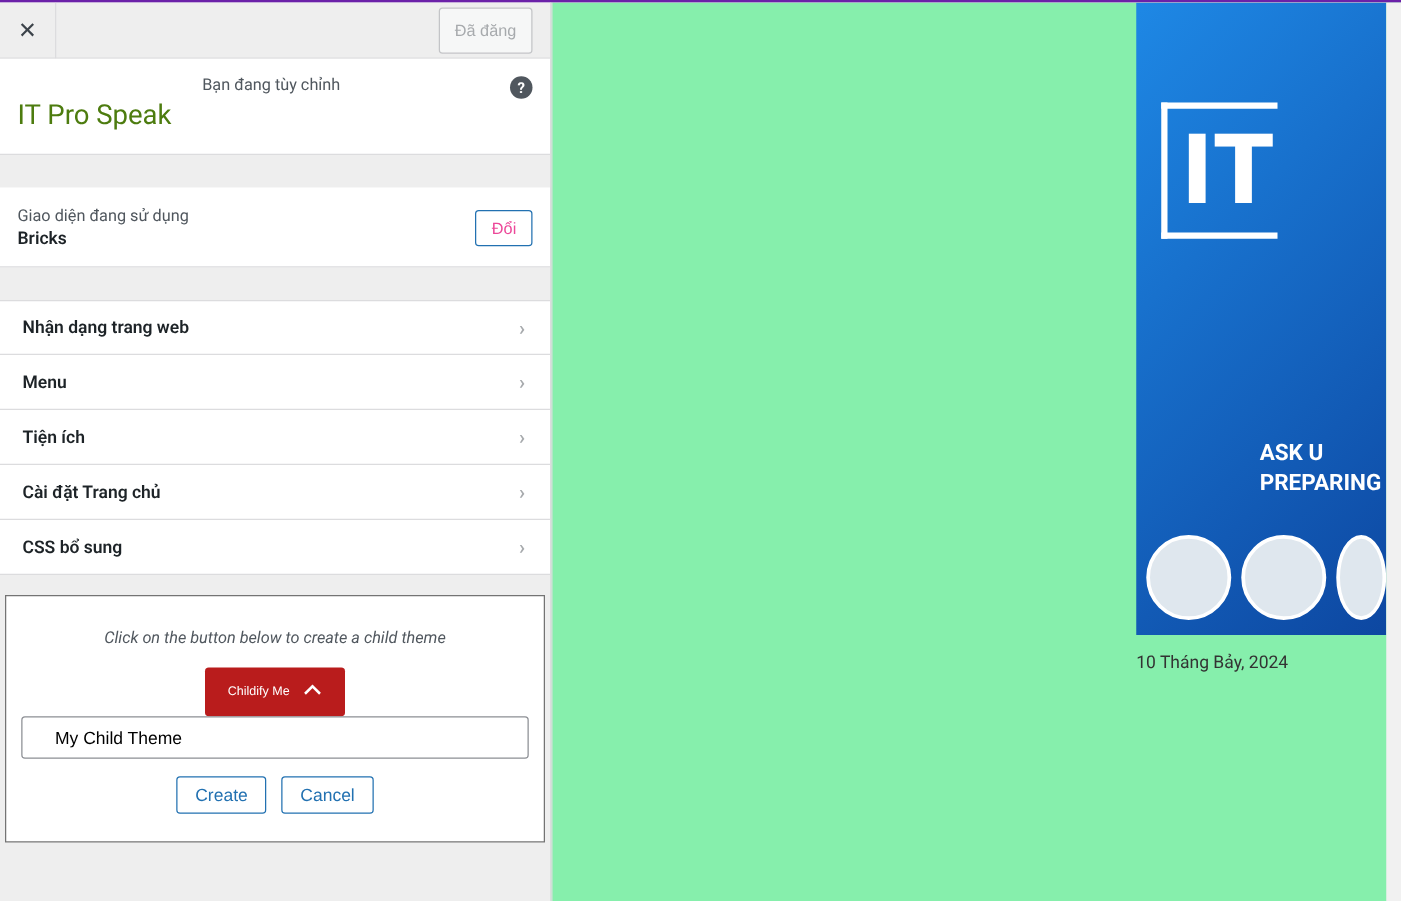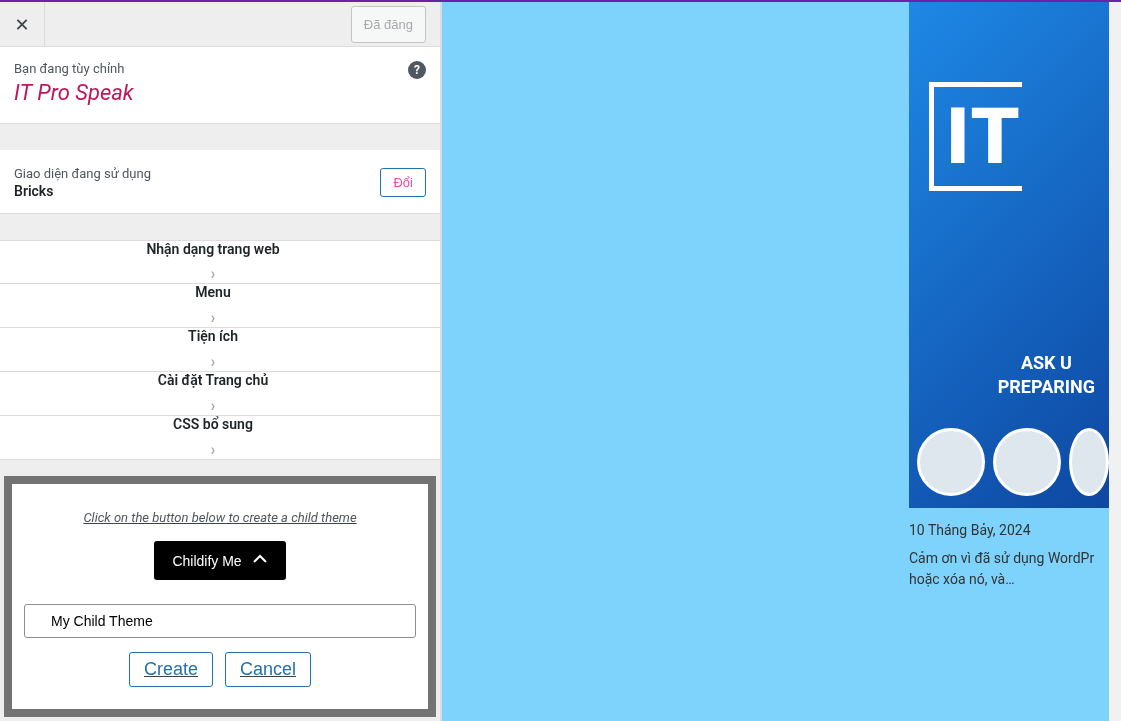--- a/index.html
+++ b/index.html
@@ -56,26 +56,26 @@
 .section-header {
   background: #fff;
   padding: 14px 20px 18px 14px;
   border-bottom: 1px solid #dcdcde;
   position: relative;
 }
 .customizing-label {
   font-size: 13px;
   color: #50575e;
   margin-bottom: 4px;
+  text-align: center;
 }
 .site-title {
   font-size: 22px;
   font-weight: 400;
-  color: #be185d;
-  font-style: italic;
+  color: #4d7c0f;
 }
 .help-icon {
   position: absolute;
   right: 14px;
   top: 14px;
   width: 18px;
   height: 18px;
   border-radius: 50%;
   background: #50575e;
   color: #fff;
@@ -115,80 +115,77 @@
   font-size: 13px;
 }
 .menu-list { margin-top: 26px; }
 .menu-item {
   background: #fff;
   border-bottom: 1px solid #dcdcde;
   height: 44px;
   display: flex;
   align-items: center;
   justify-content: space-between;
-  padding: 0 32px 0 18px;
+  padding: 0 20px 0 18px;
   cursor: pointer;
   font-size: 14px;
   font-weight: 600;
   color: #1d2327;
-  flex-direction: column;
 }
 .menu-list .menu-item:first-child { border-top: 1px solid #dcdcde; }
 .chevron { color: #a7aaad; font-size: 16px; }
 .childify-box {
   margin: 16px 4px 4px 4px;
-  border: 8px solid #737373;
+  border: 1px solid #737373;
   background: #fff;
   padding: 26px 12px 22px;
   text-align: center;
-  text-decoration: underline;
 }
 .childify-instruction {
   font-style: italic;
   color: #50575e;
   margin-bottom: 16px;
   font-size: 13px;
 }
 .childify-btn {
   display: inline-flex;
   align-items: center;
   gap: 10px;
-  background: #000000;
+  background: #b91c1c;
   color: #fff;
   border: none;
   padding: 10px 18px;
-  font-size: 14px;
+  font-size: 10px;
   font-weight: 500;
   border-radius: 3px;
   cursor: pointer;
-  margin-bottom: 24px;
 }
 .theme-name-input {
   width: 100%;
   padding: 8px 26px;
   border: 1px solid #8c8f94;
   border-radius: 3px;
   font-size: 14px;
   background: #fff;
   margin-bottom: 14px;
 }
 .childify-actions { display: flex; justify-content: center; gap: 12px; }
 .action-btn {
   padding: 6px 14px;
   background: #fff;
   border: 1px solid #2271b1;
   color: #2271b1;
   border-radius: 3px;
-  font-size: 18px;
+  font-size: 14px;
   cursor: pointer;
 }
 .preview {
   flex: 1;
   position: relative;
-  background: #7dd3fc;
+  background: #86efac;
   overflow: hidden;
   border-left: 1px solid #dcdcde;
 }
 .preview-scrollbar {
   position: absolute;
   right: 0;
   top: 0;
   bottom: 0;
   width: 12px;
   background: #f1f1f1;
@@ -220,22 +217,22 @@
   font-size: 48px;
   font-weight: 900;
   border: 5px solid #fff;
   border-right: none;
   border-left: none;
   padding: 6px 0 6px 8px;
 }
 .hero-sub {
   position: absolute;
   bottom: 110px;
-  right: 14px;
-  text-align: center;
+  right: 4px;
+  text-align: left;
   font-size: 18px;
   font-weight: 700;
   line-height: 1.3;
   padding-right: 0;
 }
 .avatars {
   position: absolute;
   bottom: 12px;
   right: 0;
   display: flex;
@@ -338,17 +335,16 @@
         <span>PREPARING</span>
       </div>
       <div class="avatars">
         <div class="avatar"></div>
         <div class="avatar"></div>
         <div class="avatar" style="width:40px"></div>
       </div>
     </div>
     <div class="post">
       <div class="post-date">10 Tháng Bảy, 2024</div>
-      <div class="post-excerpt">Cảm ơn vì đã sử dụng WordPr hoặc xóa nó, và…</div>
     </div>
     <div class="preview-scrollbar"></div>
   </div>
 </div>
 
 </body></html>

